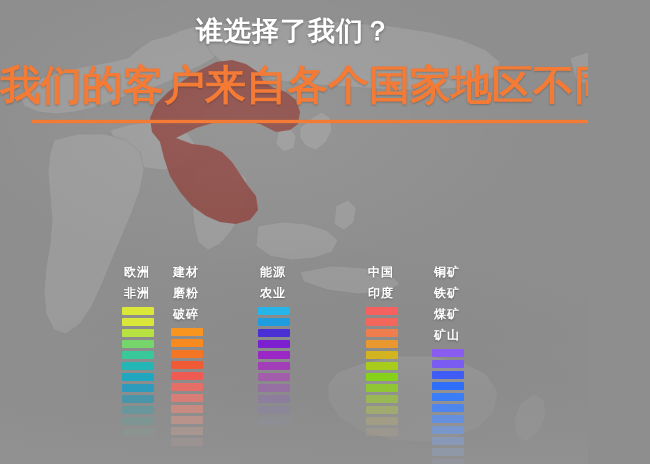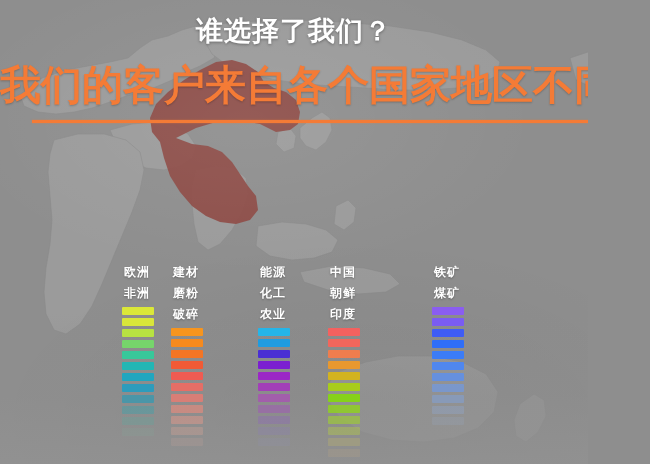--- a/index.html
+++ b/index.html
@@ -181,62 +181,62 @@
           <div class="bar" style="background: rgb(237, 122, 111); opacity: 0.78;"></div>
           <div class="bar" style="background: rgb(236, 138, 124); opacity: 0.62;"></div>
           <div class="bar" style="background: rgb(235, 154, 138); opacity: 0.45;"></div>
           <div class="bar" style="background: rgb(233, 168, 151); opacity: 0.28;"></div>
           <div class="bar" style="background: rgb(232, 180, 164); opacity: 0.14;"></div>
         </div>
       </div>
       <div class="column" style="left: 258px;">
         <div class="col-labels">
           <div class="col-label">能源</div>
-          <div class="col-label">化工</div>
           <div class="col-label">农业</div>
         </div>
         <div class="bars">
           <div class="bar" style="background: rgb(37, 181, 232); opacity: 1;"></div>
           <div class="bar" style="background: rgb(31, 156, 224); opacity: 1;"></div>
           <div class="bar" style="background: rgb(74, 47, 212); opacity: 1;"></div>
           <div class="bar" style="background: rgb(123, 31, 208); opacity: 1;"></div>
           <div class="bar" style="background: rgb(155, 39, 198); opacity: 1;"></div>
           <div class="bar" style="background: rgb(164, 54, 189); opacity: 0.9;"></div>
           <div class="bar" style="background: rgb(169, 79, 182); opacity: 0.75;"></div>
           <div class="bar" style="background: rgb(159, 92, 180); opacity: 0.58;"></div>
           <div class="bar" style="background: rgb(143, 104, 184); opacity: 0.4;"></div>
           <div class="bar" style="background: rgb(138, 120, 194); opacity: 0.24;"></div>
           <div class="bar" style="background: rgb(144, 144, 204); opacity: 0.12;"></div>
         </div>
       </div>
-      <div class="column" style="left: 328px;">
+      <div class="column" style="left: 366px;">
         <div class="col-labels">
           <div class="col-label">中国</div>
-          <div class="col-label">朝鲜</div>
           <div class="col-label">印度</div>
         </div>
         <div class="bars">
           <div class="bar" style="background: rgb(244, 97, 95); opacity: 1;"></div>
           <div class="bar" style="background: rgb(242, 102, 92); opacity: 1;"></div>
           <div class="bar" style="background: rgb(239, 125, 78); opacity: 1;"></div>
           <div class="bar" style="background: rgb(232, 152, 47); opacity: 1;"></div>
           <div class="bar" style="background: rgb(210, 179, 32); opacity: 1;"></div>
           <div class="bar" style="background: rgb(168, 204, 28); opacity: 1;"></div>
           <div class="bar" style="background: rgb(134, 209, 25); opacity: 1;"></div>
           <div class="bar" style="background: rgb(143, 205, 37); opacity: 0.88;"></div>
           <div class="bar" style="background: rgb(156, 200, 58); opacity: 0.7;"></div>
           <div class="bar" style="background: rgb(174, 193, 79); opacity: 0.5;"></div>
           <div class="bar" style="background: rgb(196, 185, 104); opacity: 0.3;"></div>
           <div class="bar" style="background: rgb(214, 180, 126); opacity: 0.15;"></div>
         </div>
       </div>
       <div class="column" style="left: 432px;">
         <div class="col-labels">
+          <div class="col-label">铜矿</div>
           <div class="col-label">铁矿</div>
           <div class="col-label">煤矿</div>
+          <div class="col-label">矿山</div>
         </div>
         <div class="bars">
           <div class="bar" style="background: rgb(138, 93, 240); opacity: 1;"></div>
           <div class="bar" style="background: rgb(122, 92, 242); opacity: 1;"></div>
           <div class="bar" style="background: rgb(63, 92, 245); opacity: 1;"></div>
           <div class="bar" style="background: rgb(47, 110, 248); opacity: 1;"></div>
           <div class="bar" style="background: rgb(59, 124, 247); opacity: 1;"></div>
           <div class="bar" style="background: rgb(74, 134, 245); opacity: 0.92;"></div>
           <div class="bar" style="background: rgb(90, 144, 243); opacity: 0.78;"></div>
           <div class="bar" style="background: rgb(107, 155, 241); opacity: 0.6;"></div>

